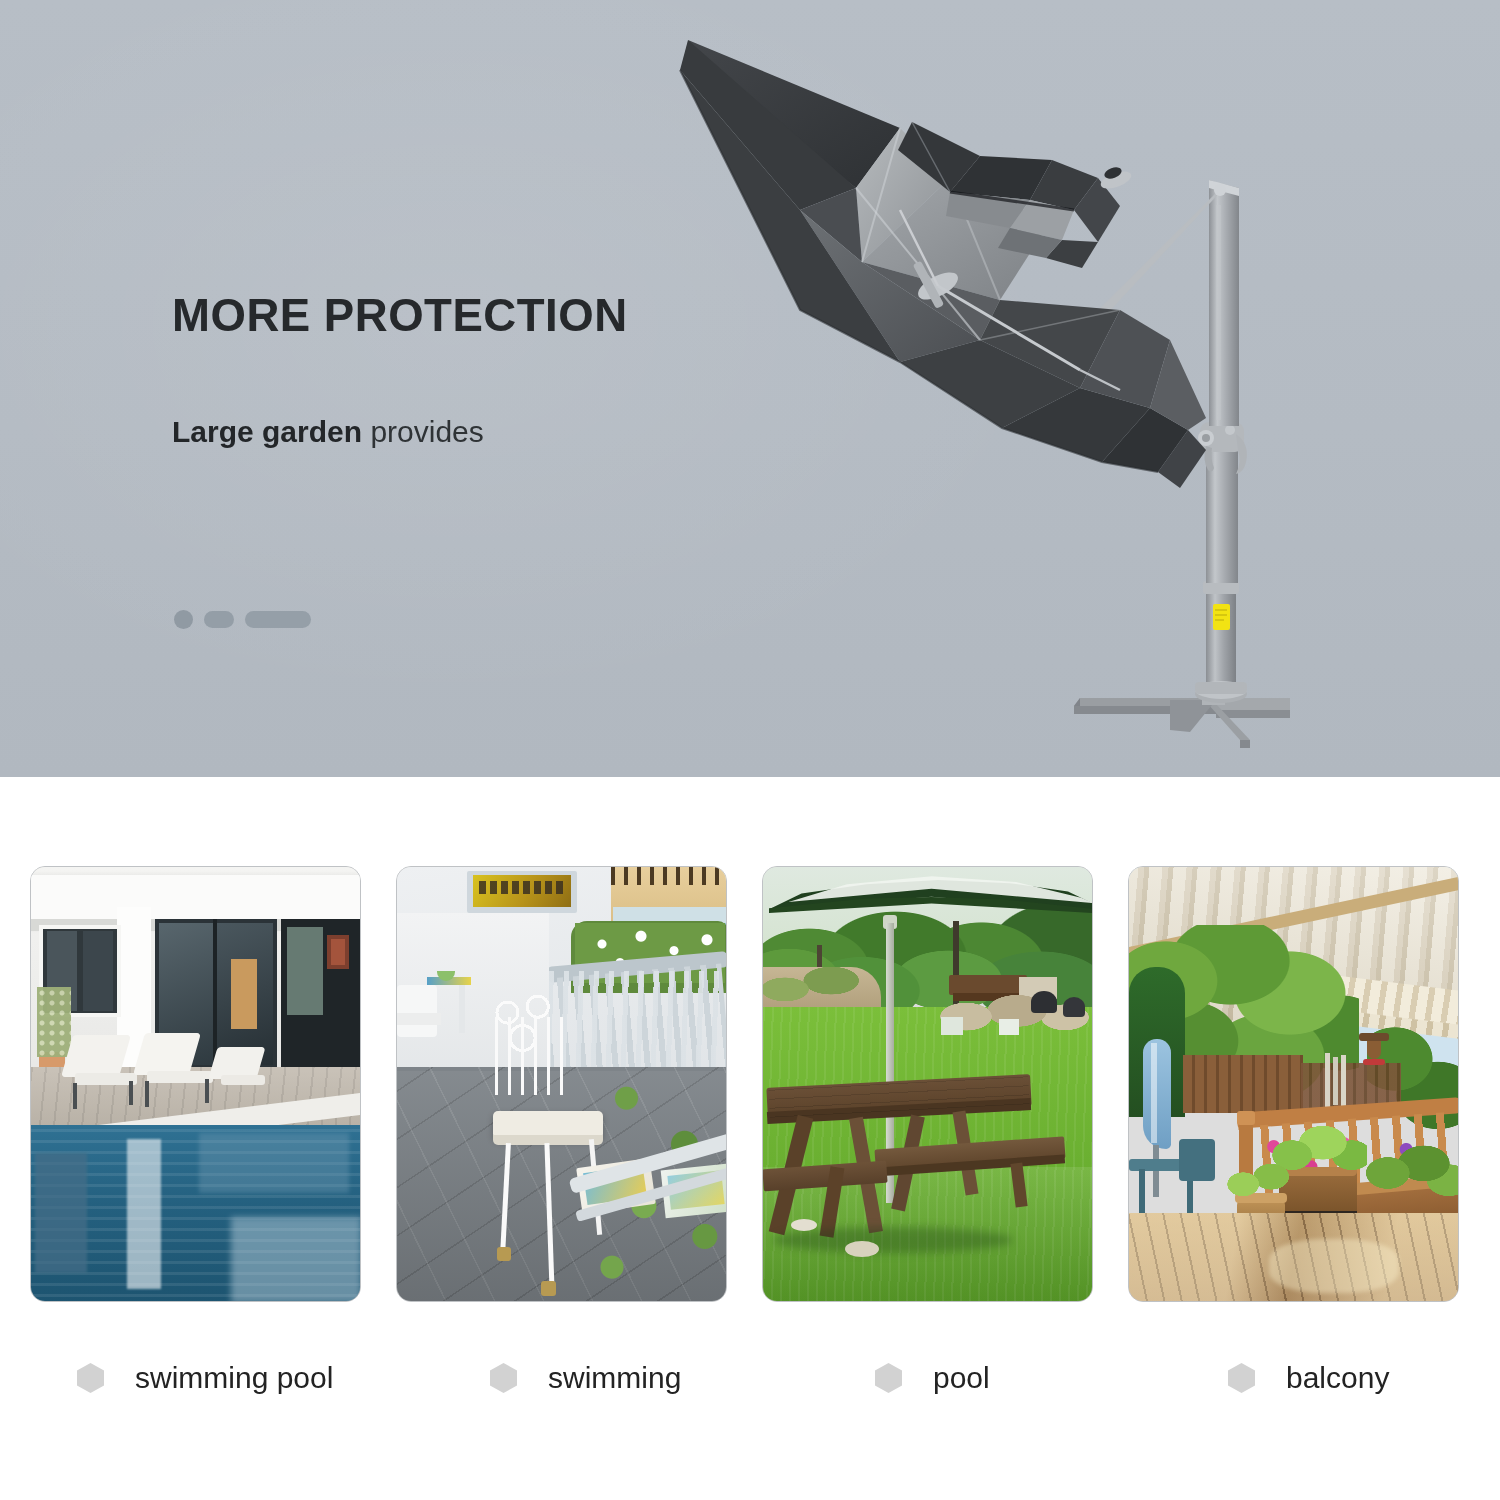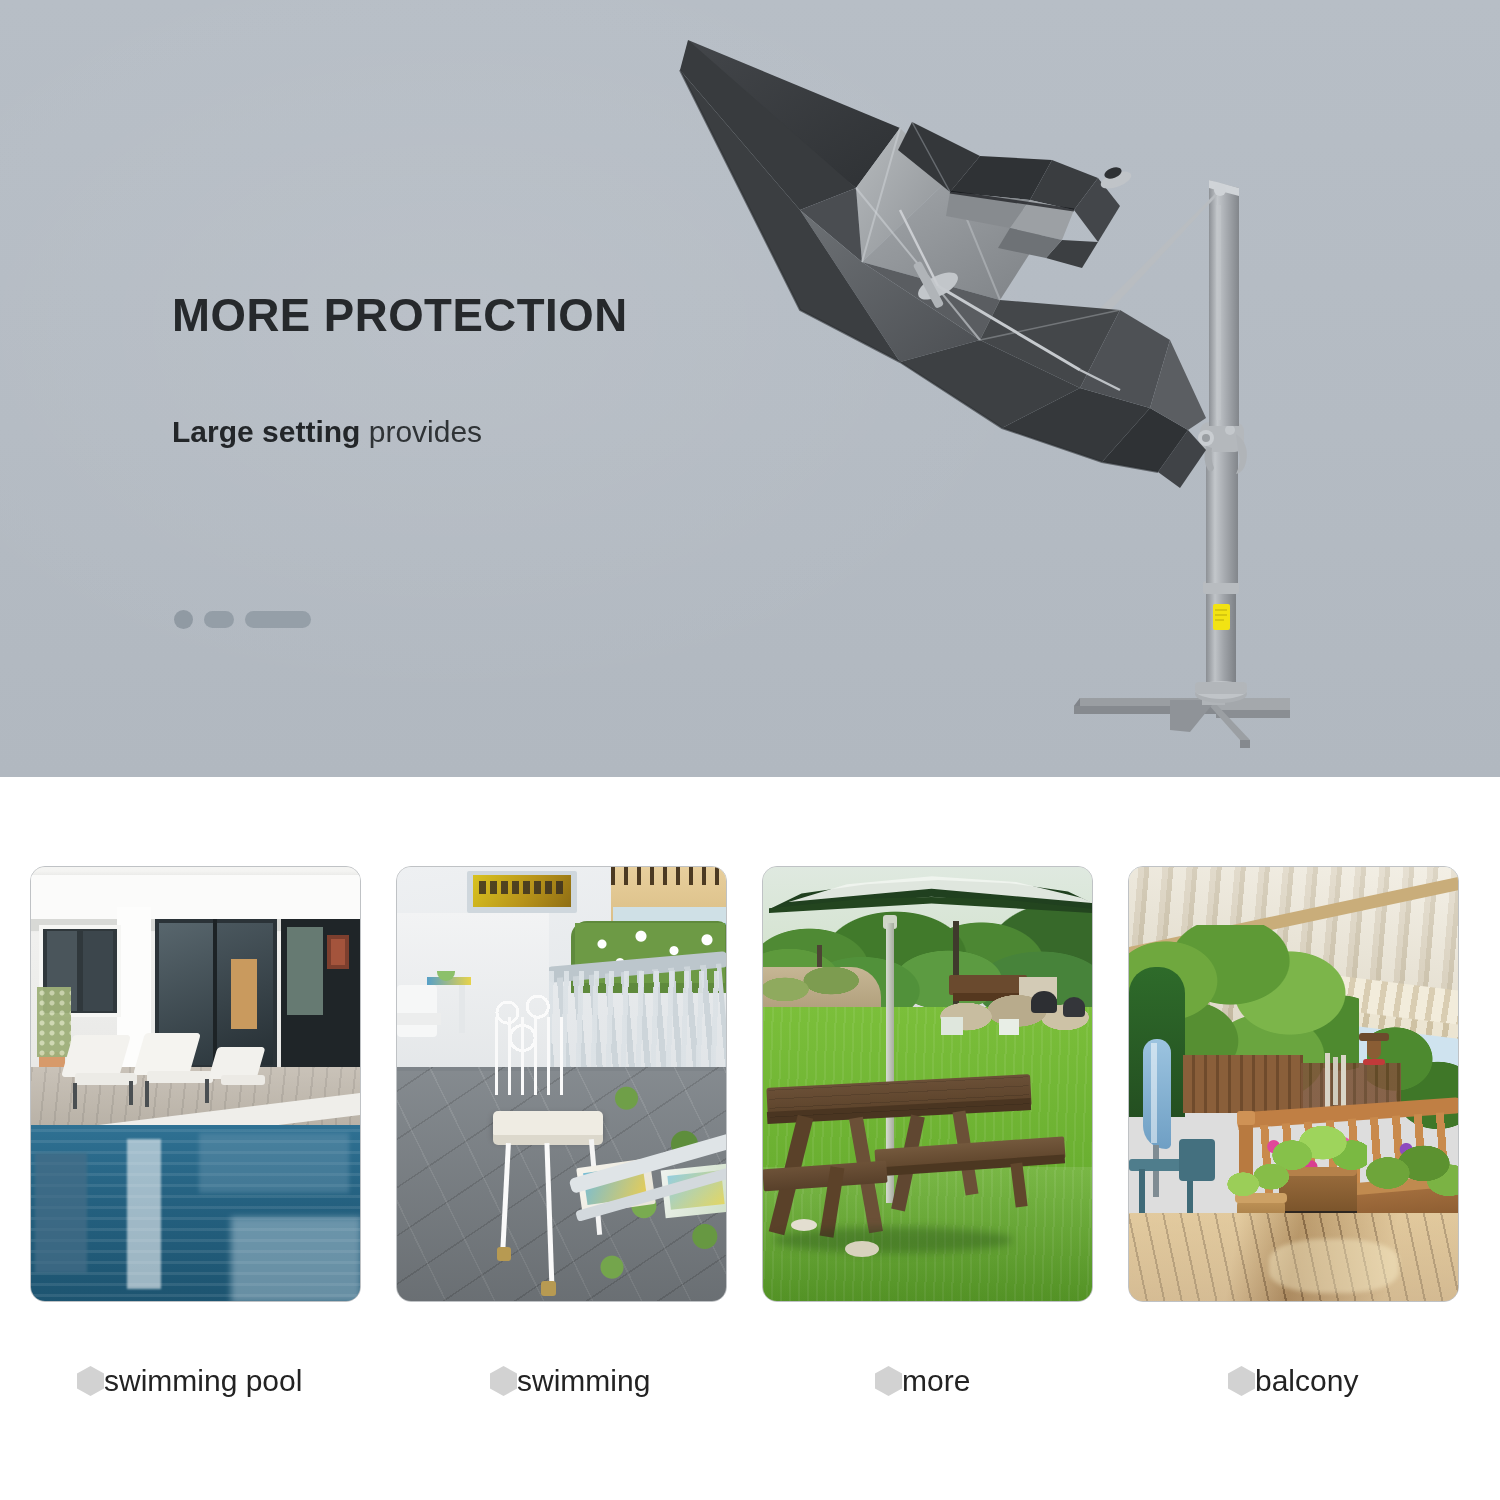--- a/index.html
+++ b/index.html
@@ -87,22 +87,22 @@
   .card:nth-child(1) { left:30px;   }
   .card:nth-child(2) { left:396px;  }
   .card:nth-child(3) { left:762px;  }
   .card:nth-child(4) { left:1128px; }
   .card .scene { position:absolute; inset:0; overflow:hidden; }
   .card .scene > * { position:absolute; }
 
   
   .captions { position:absolute; left:0; top:1336px; width:1500px; height:80px; }
   .caption {
-    position:absolute; top:0;
-    display:flex; align-items:flex-end; gap:0;
+    position:absolute; top:12px;
+    display:flex; align-items:center; gap:31px;
     height:60px;
   }
   .caption:nth-child(1) { left:77px;   }
   .caption:nth-child(2) { left:490px;  }
   .caption:nth-child(3) { left:875px;  }
   .caption:nth-child(4) { left:1228px; }
 
   .hex {
     width:27px; height:30px; flex:none;
     background:#d2d2d2;
@@ -118,21 +118,21 @@
 <body>
 
 <div id="page">
 
   <section class="hero">
 
     <div class="hero-copy">
       <div class="hero-title">MORE PROTECTION</div>
 
       <div class="hero-sub">
-        <span class="b">Large setting</span><span> provides</span>
+        <span class="b">Large garden</span><span> provides</span>
       </div>
 
     </div>
 
     <div class="pills">
       <span class="pill-dot"></span>
       <span class="pill-small"></span>
       <span class="pill-long"></span>
     </div>
 
@@ -592,21 +592,21 @@
     <div class="caption">
       <span class="hex"></span>
       <span class="caption-label">swimming pool</span>
     </div>
     <div class="caption">
       <span class="hex"></span>
       <span class="caption-label">swimming</span>
     </div>
     <div class="caption">
       <span class="hex"></span>
-      <span class="caption-label">more</span>
+      <span class="caption-label">pool</span>
     </div>
     <div class="caption">
       <span class="hex"></span>
       <span class="caption-label">balcony</span>
     </div>
   </div>
 
 </div>
 
 </body></html>

